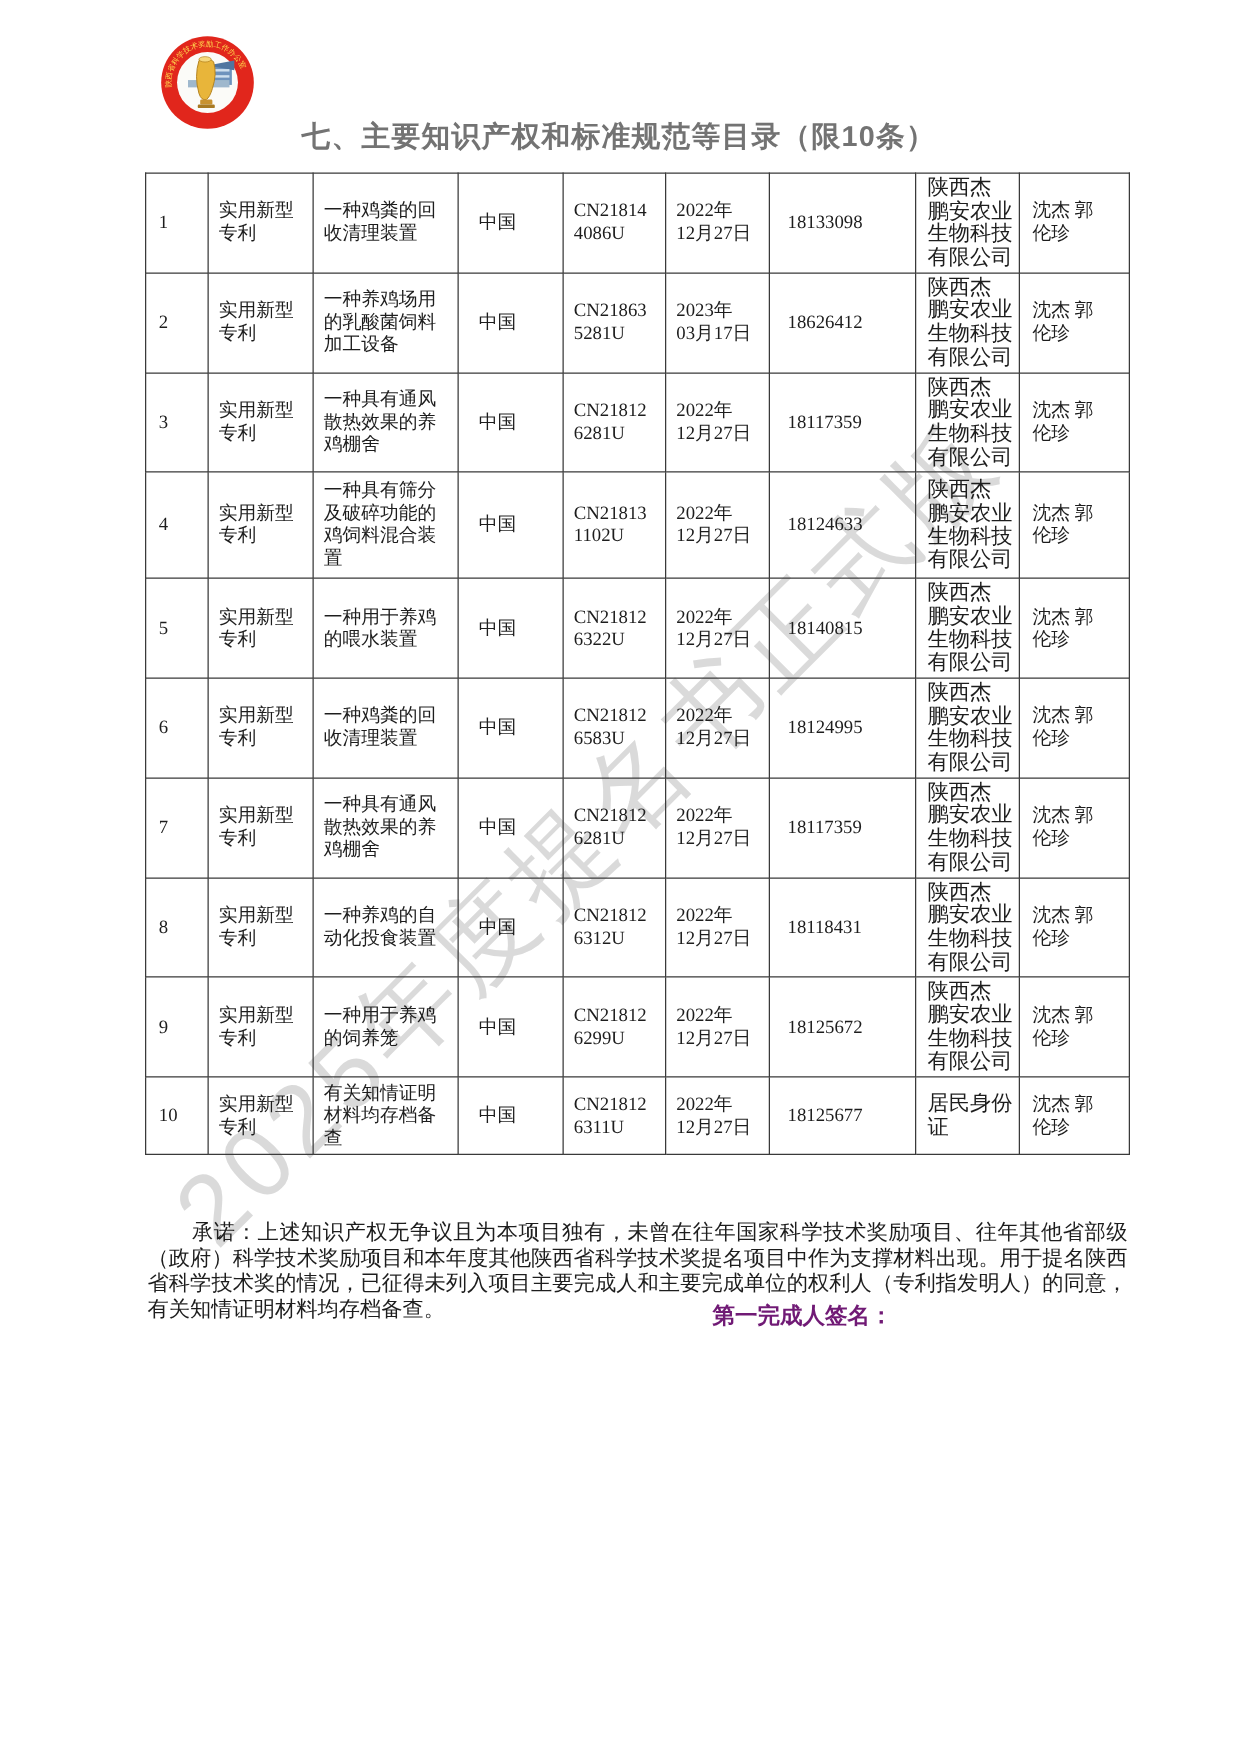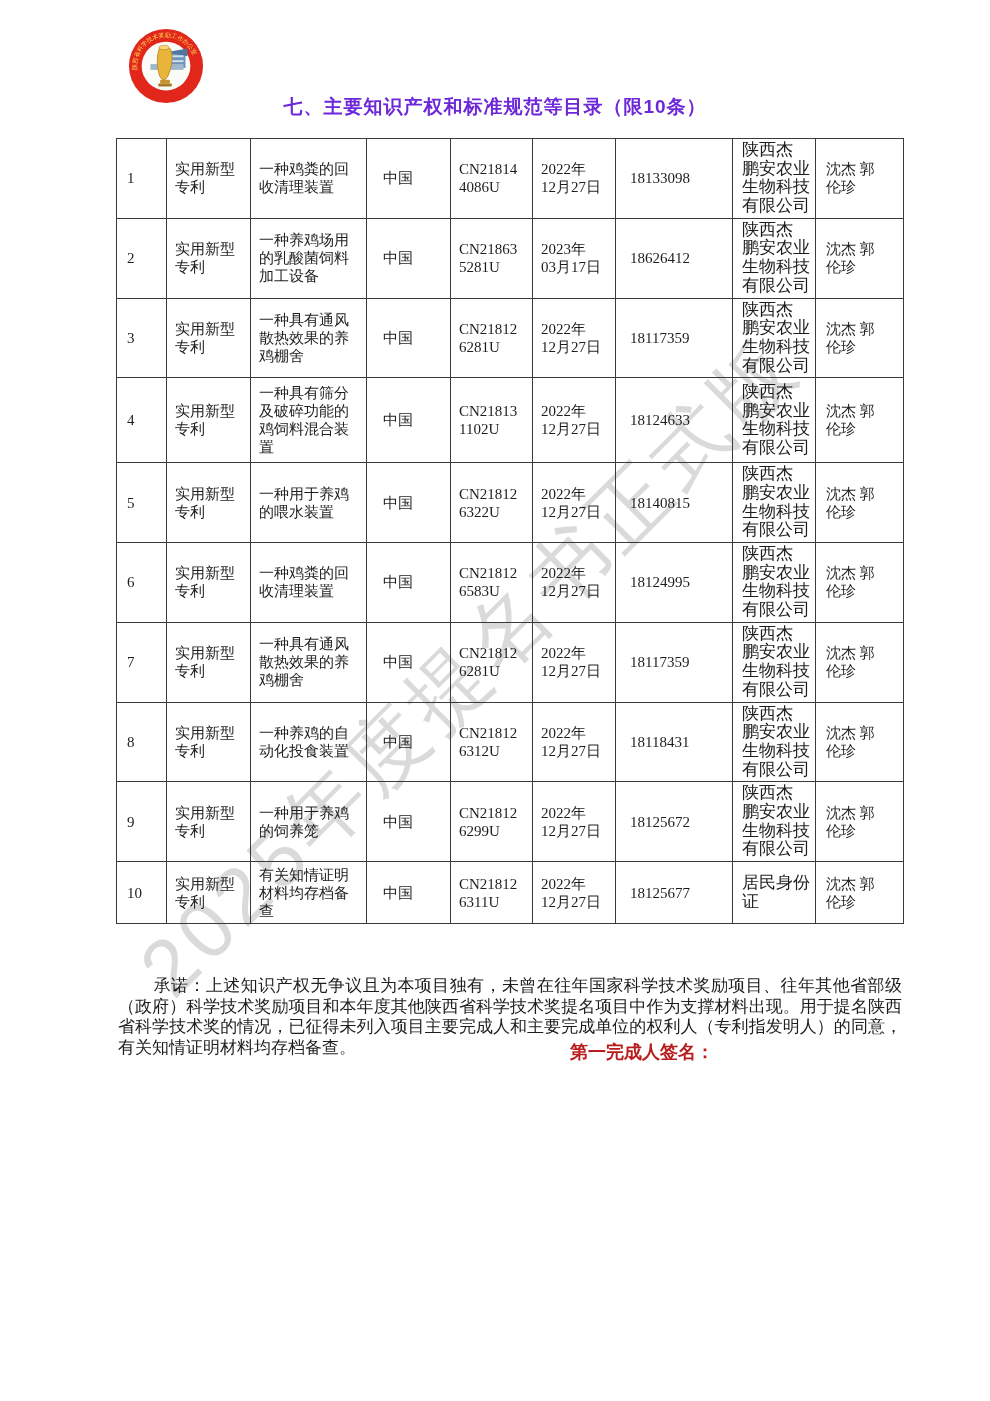--- a/index.html
+++ b/index.html
@@ -14,21 +14,21 @@
     font-family:"Liberation Sans","DejaVu Sans",sans-serif;
     font-size:80px;letter-spacing:6px;white-space:nowrap;
     color:#bdbdbd;opacity:.55;z-index:0;user-select:none;
   }
   
   .seal{position:absolute;left:127px;top:27px;width:78px;height:78px;z-index:1;}
   
   .doc-title{
     position:absolute;left:0;top:94px;width:990px;text-align:center;
     font-family:"Liberation Sans","DejaVu Sans",sans-serif;
-    font-size:19px;font-weight:bold;color:#6d28d9;letter-spacing:1px;z-index:1;
+    font-size:23px;font-weight:bold;color:#737373;letter-spacing:1px;z-index:1;
   }
   
   table.ip-table{
     position:absolute;left:116px;top:138px;width:787px;z-index:1;
     border-collapse:collapse;table-layout:fixed;background:transparent;
   }
   .ip-table th,.ip-table td{
     border:1px solid #3a3a3a;white-space:pre-line;vertical-align:middle;
     font-weight:normal;color:#1d1d1d;overflow:hidden;
   }
@@ -44,21 +44,21 @@
   tr.r4{height:71px;} tr.r5{height:73px;} tr.r6{height:72px;} tr.r7{height:72px;}
   tr.r8{height:68px;} tr.r9{height:62px;}
   
   .pledge{
     position:absolute;left:118px;top:976px;width:784px;z-index:1;
     font-size:17px;line-height:20.5px;text-indent:2.1em;text-align:justify;margin:0;
   }
   .signature{
     position:absolute;left:570px;top:1040px;z-index:1;
     font-family:"Liberation Sans","DejaVu Sans",sans-serif;
-    font-size:18px;font-weight:bold;color:#b91c1c;
+    font-size:18px;font-weight:bold;color:#701a75;
   }
 </style>
 </head>
 <body>
 
 <div class="page">
 
   <div class="watermark">2025年度提名书正式版</div>
 
   <svg class="seal" viewBox="0 0 80 80">

